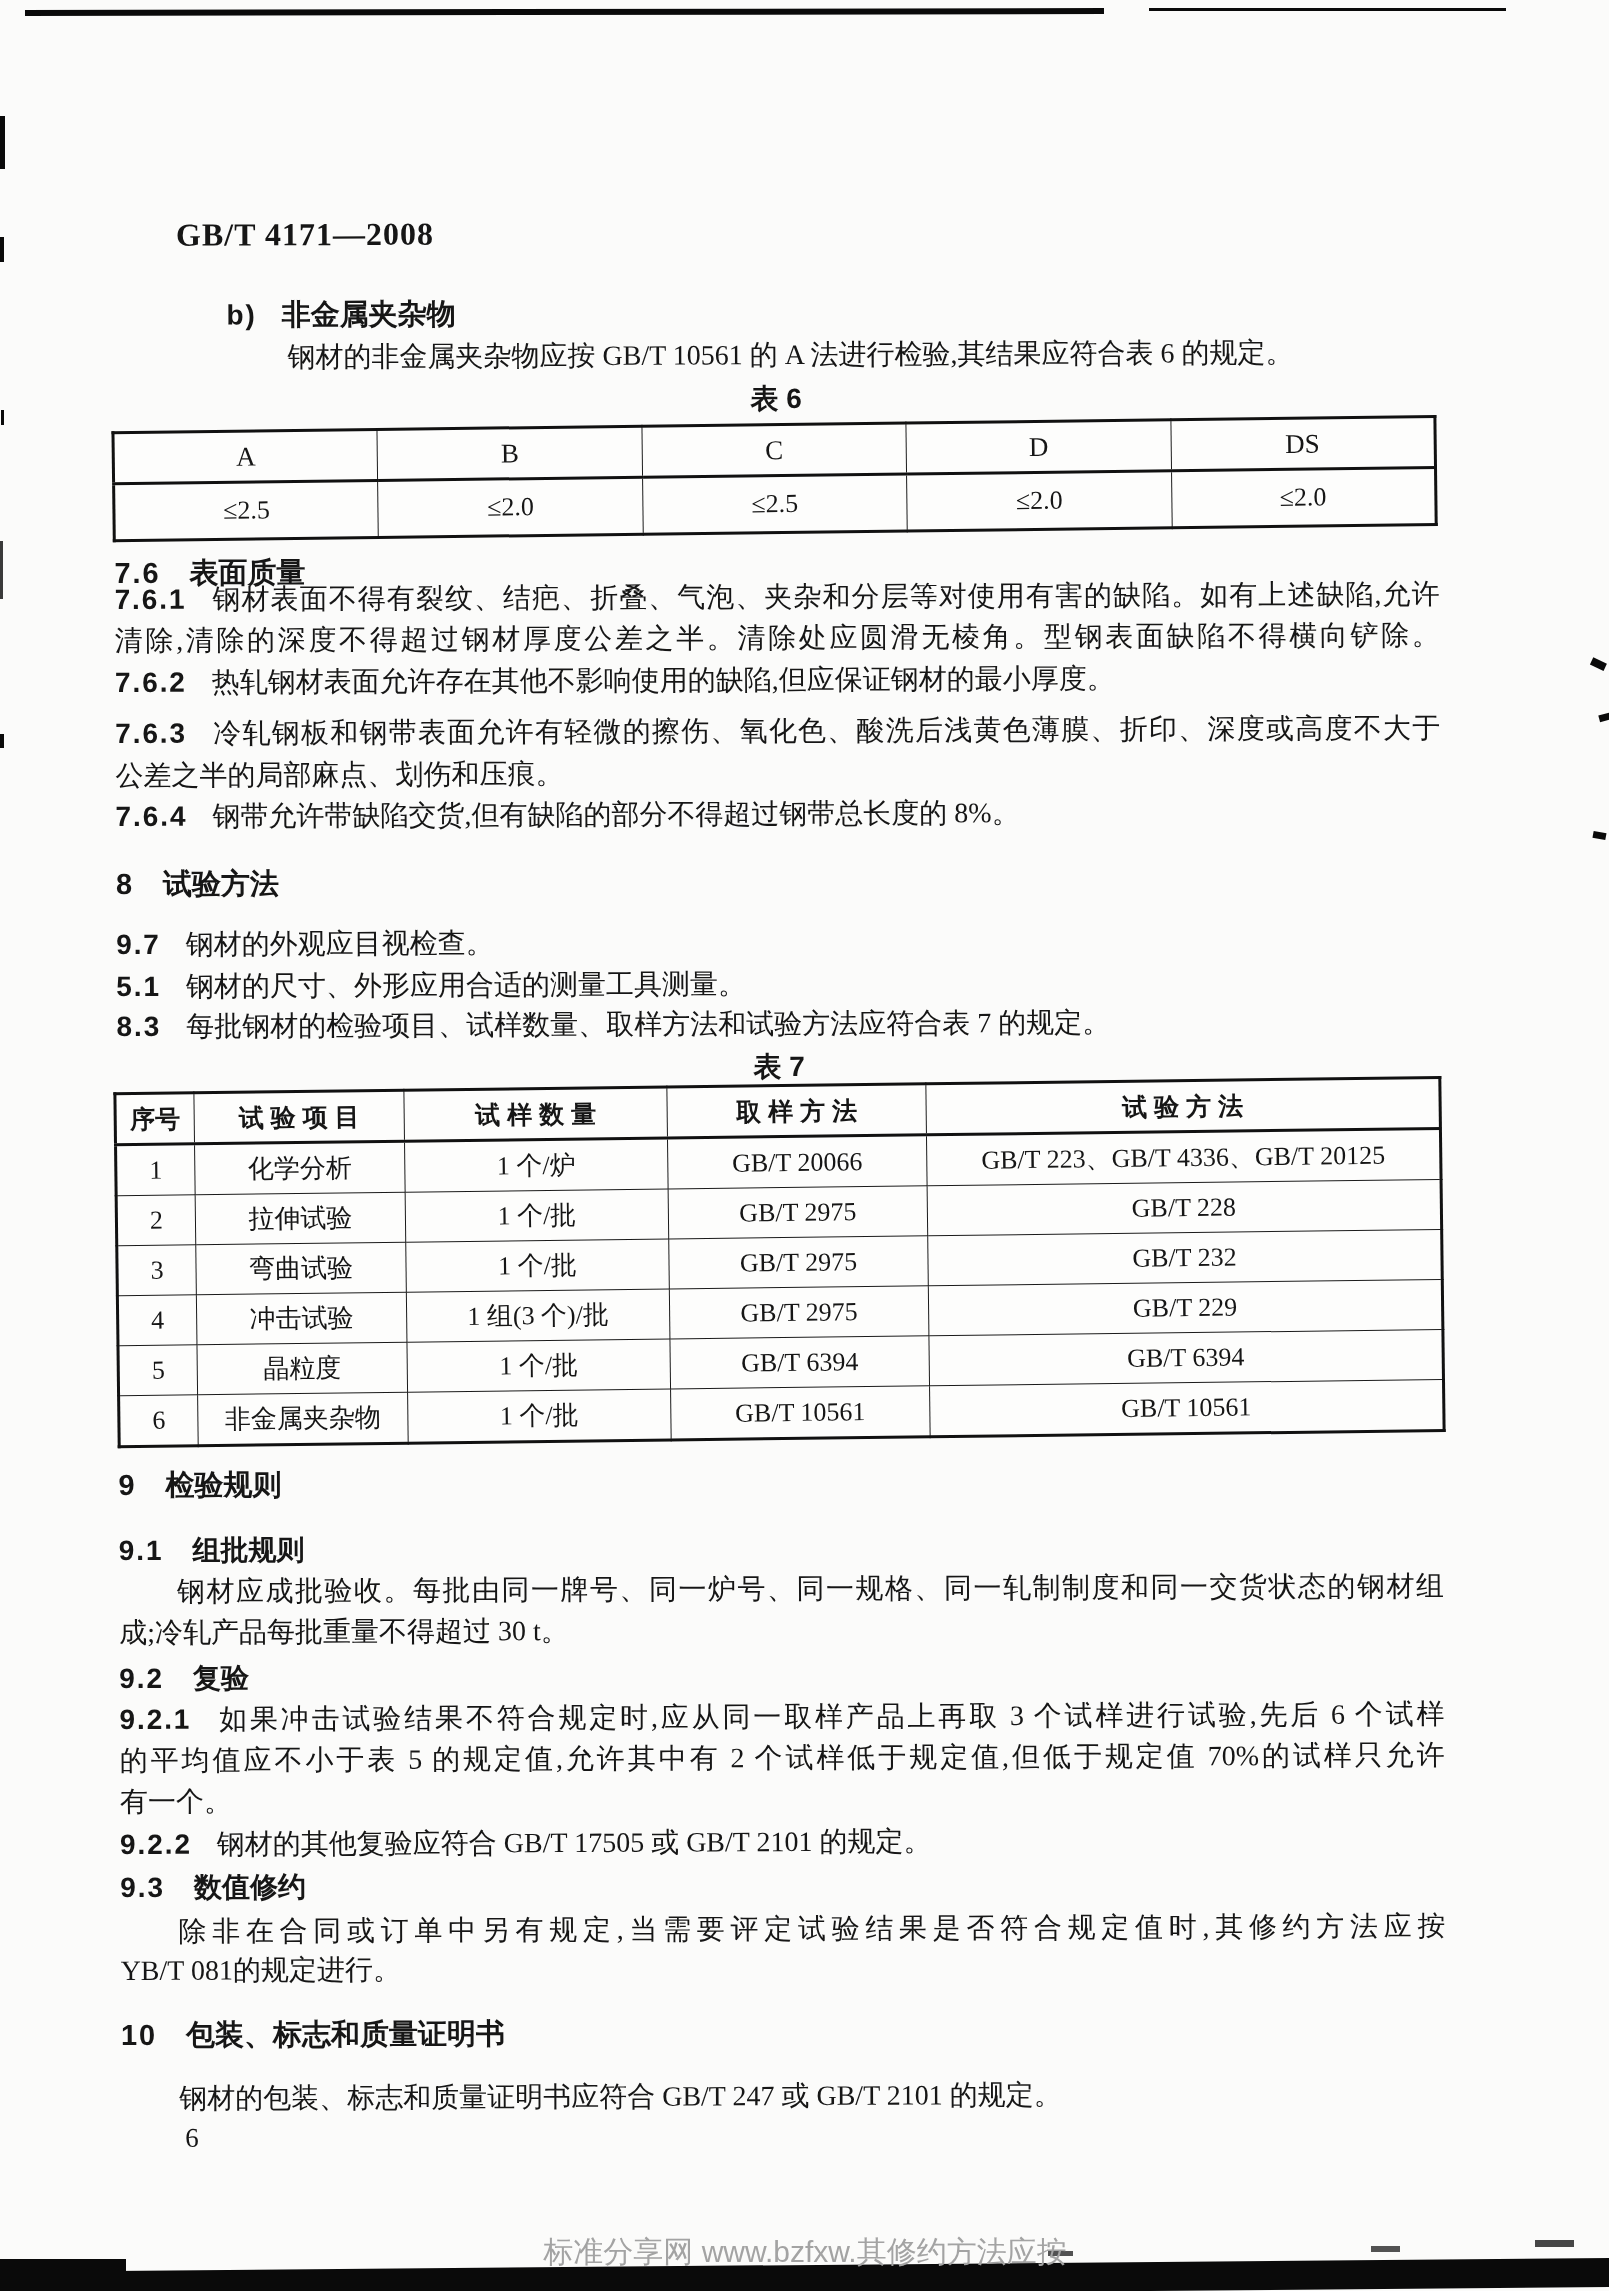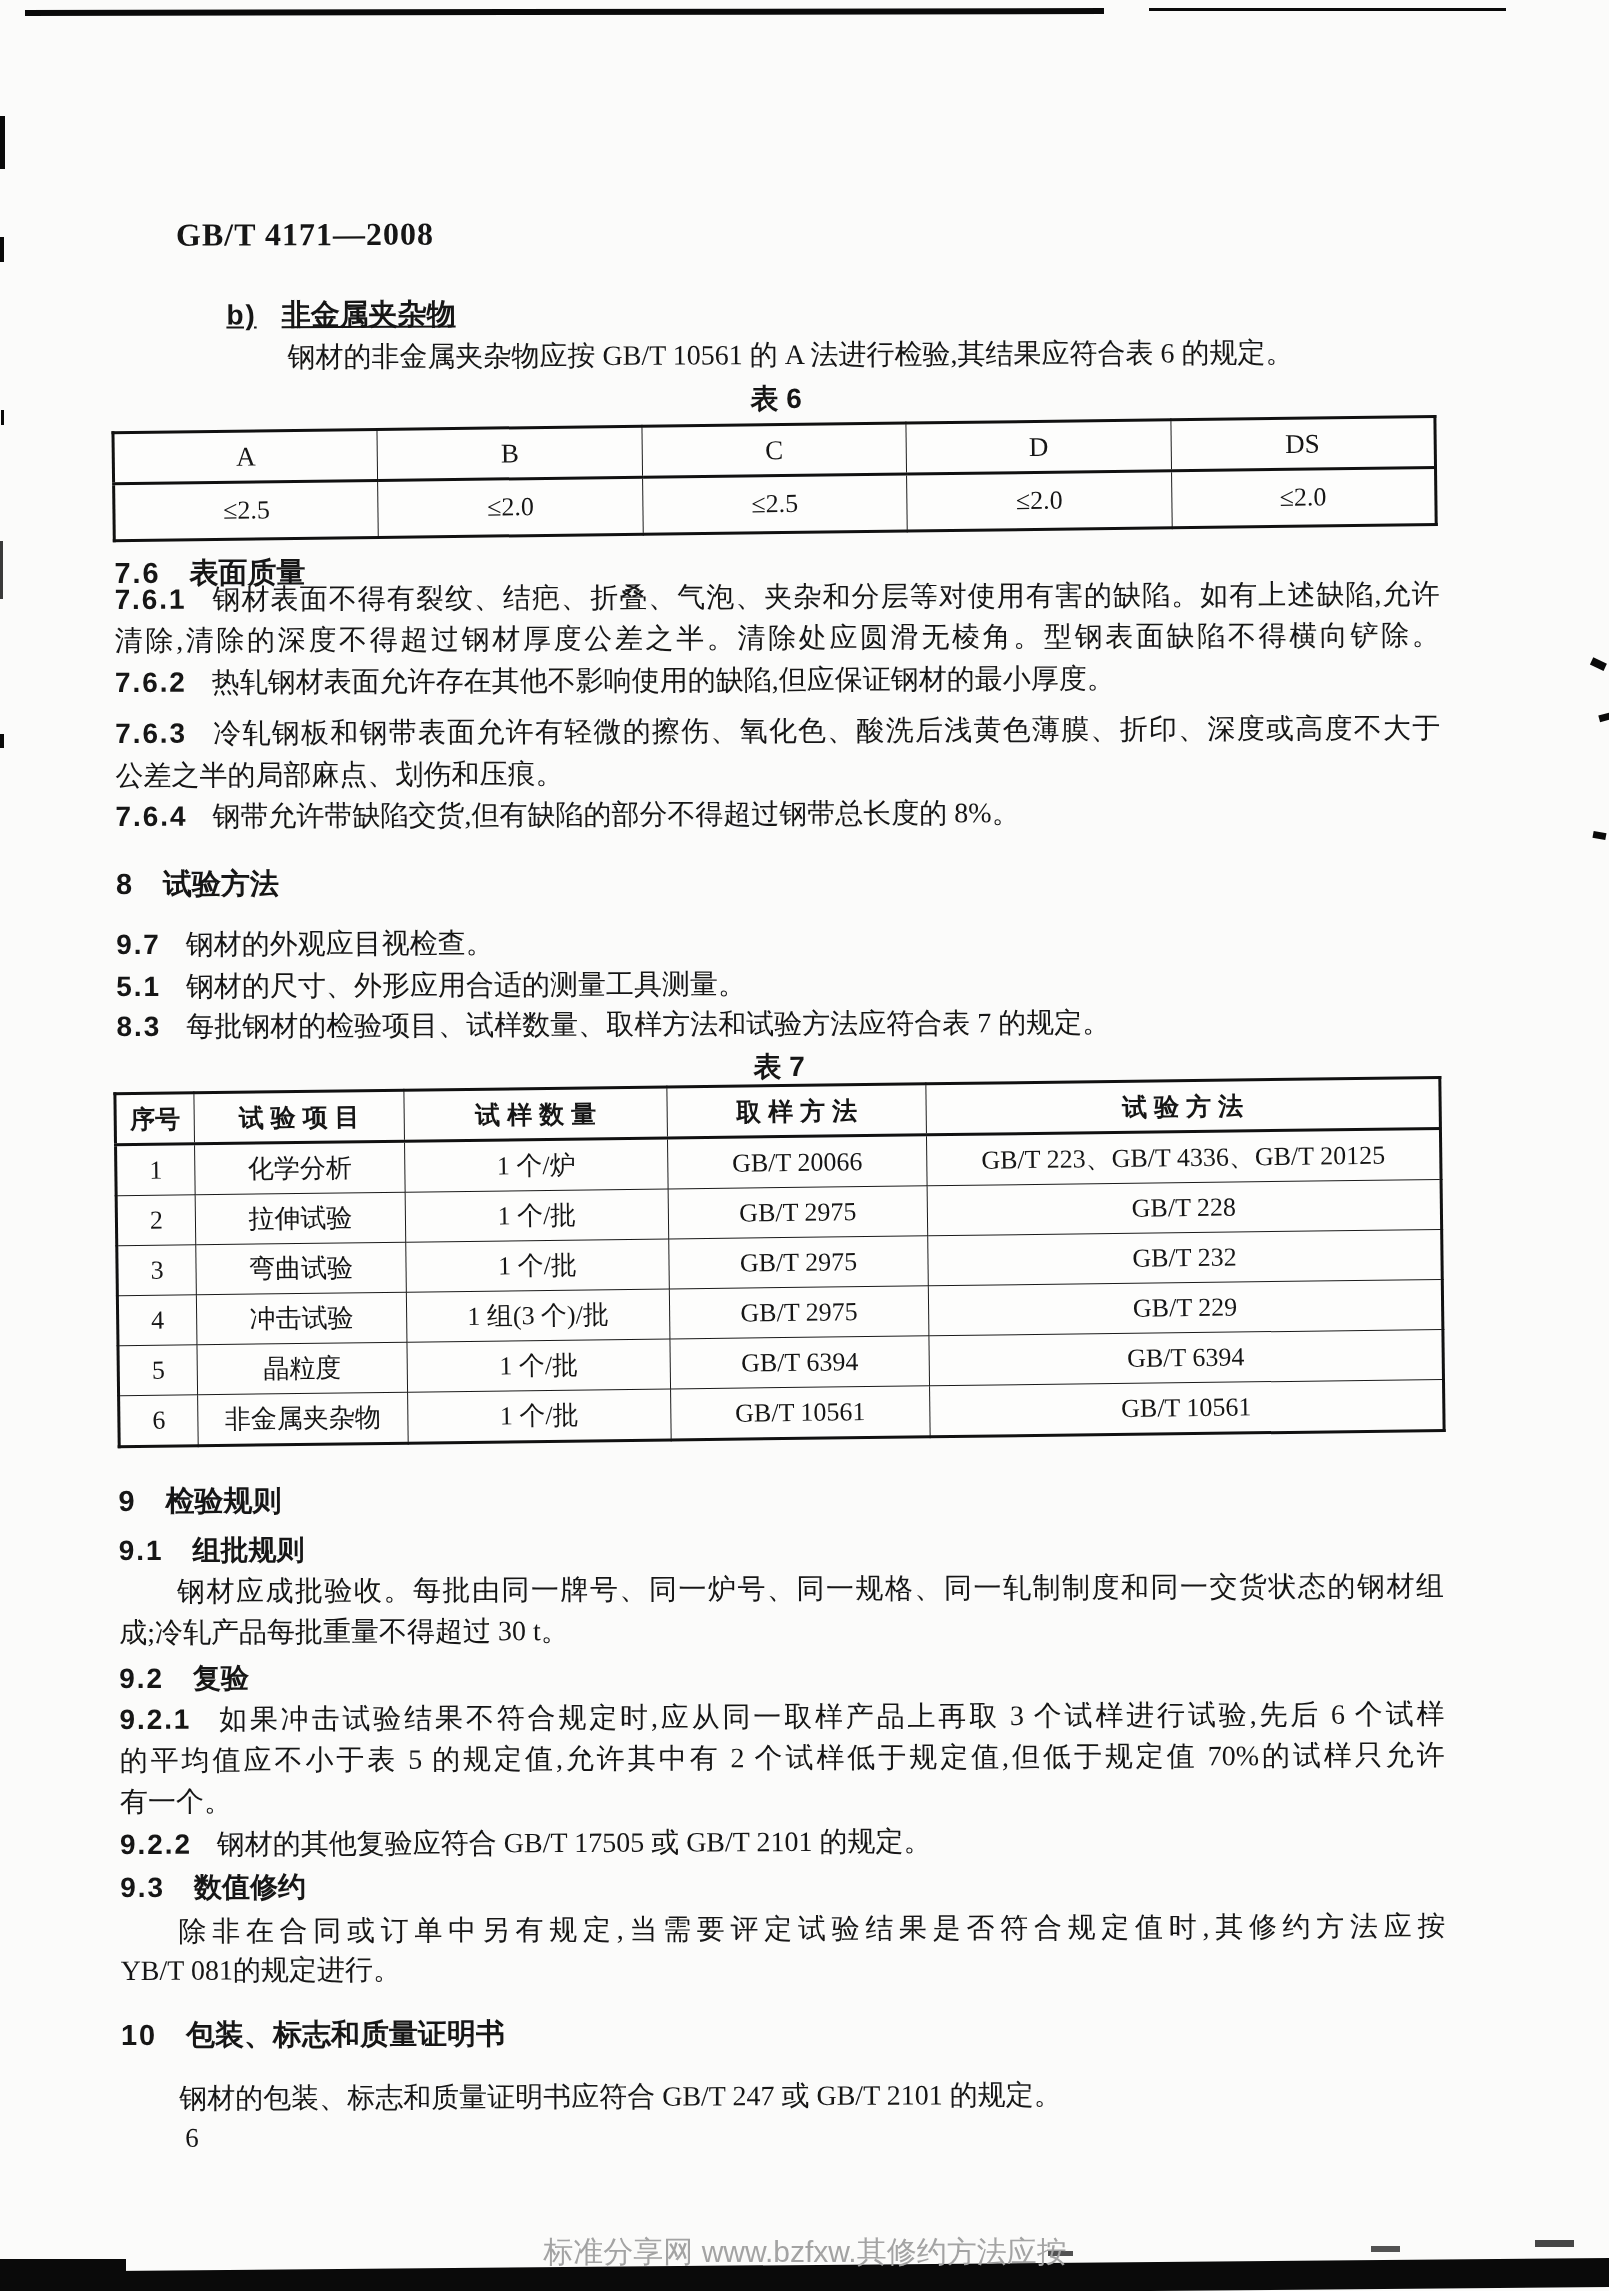--- a/index.html
+++ b/index.html
@@ -50,21 +50,21 @@
 <div class="artifact" style="top:2265px;left:-9.7px;width:1632px;height:29px;transform:rotate(-0.5deg);"></div>
 <div class="artifact" style="top:2259px;left:0;width:126px;height:33px;"></div>
 <div class="artifact" style="top:2251px;left:1048px;width:25px;height:4.8px;opacity:.7;"></div>
 <div class="artifact" style="top:2246px;left:1371px;width:29px;height:5.8px;opacity:.7;"></div>
 <div class="artifact" style="top:2240px;left:1535px;width:39px;height:6.8px;opacity:.75;"></div>
 
 <div class="content">
 
   <div class="doc-header">GB/T 4171—2008</div>
 
-  <div class="line" style="left:229px;top:293px;text-decoration:underline;">
+  <div class="line" style="left:229px;top:293px;">
     <b class="cnum">b)</b><span class="heading">非金属夹杂物</span>
   </div>
   <div class="line" style="left:290px;top:335px;">钢材的非金属夹杂物应按 GB/T 10561 的 A 法进行检验,其结果应符合表 6 的规定。</div>
 
   <div class="caption" style="top:380px;">表 6</div>
   <div class="tbl" id="table6" style="top:423px;">
     <table>
       <tbody>
           <tr>
         <th>A</th>
@@ -158,21 +158,21 @@
         <td>6</td>
         <td>非金属夹杂物</td>
         <td>1 个/批</td>
         <td>GB/T 10561</td>
         <td>GB/T 10561</td>
       </tr>
     </tbody>
       </table>
   </div>
 
-  <div class="line heading" style="left:116px;top:1463px;margin-top:16px;">
+  <div class="line heading" style="left:116px;top:1463px;">
     <span class="hnum">9</span><span>检验规则</span>
   </div>
   <div class="line heading" style="left:116px;top:1528px;font-size:28px;text-align:right;">
     <span class="hnum">9.1</span><span>组批规则</span>
   </div>
   <div class="wrapline fill" style="top:1569px;text-indent:58px;">钢材应成批验收。每批由同一牌号、同一炉号、同一规格、同一轧制制度和同一交货状态的钢材组</div>
   <div class="wrapline" style="top:1610px;">成;冷轧产品每批重量不得超过 30 t。</div>
   <div class="line heading" style="left:116px;top:1656px;font-size:28px;">
     <span class="hnum">9.2</span><span>复验</span>
   </div>

